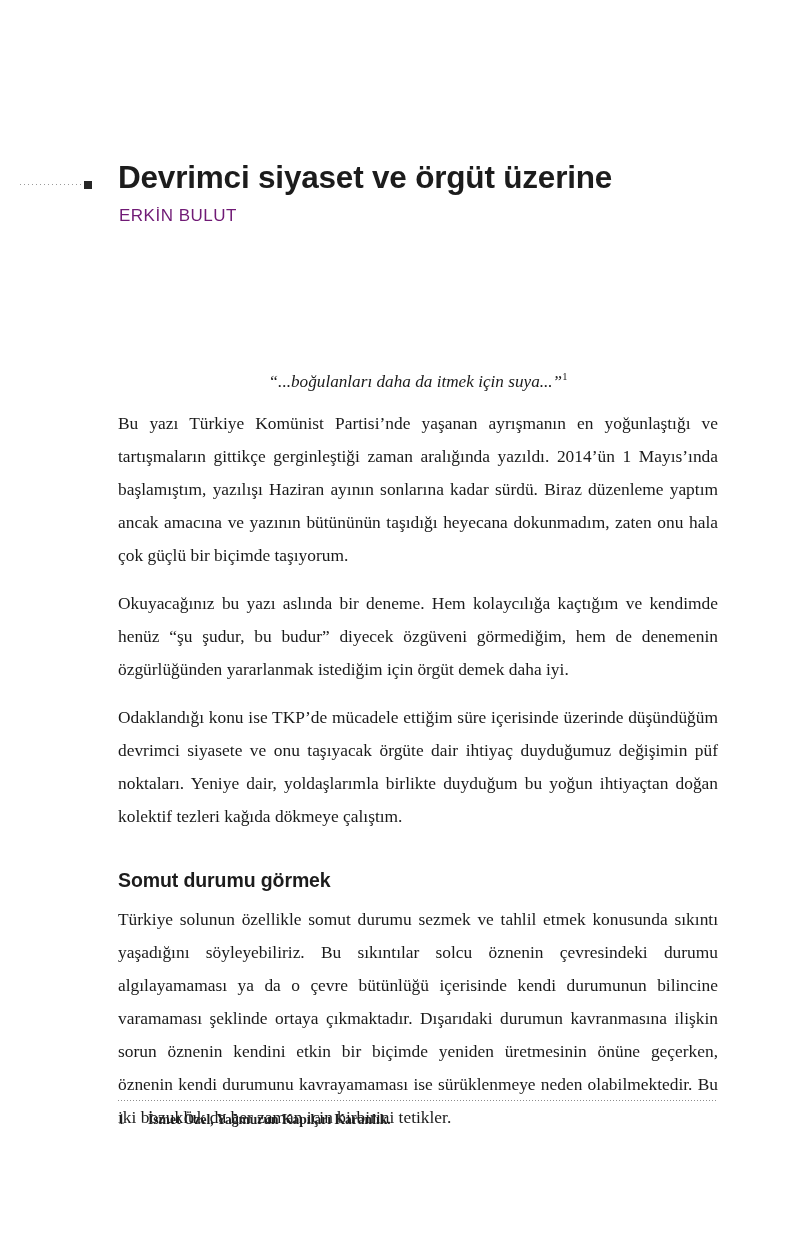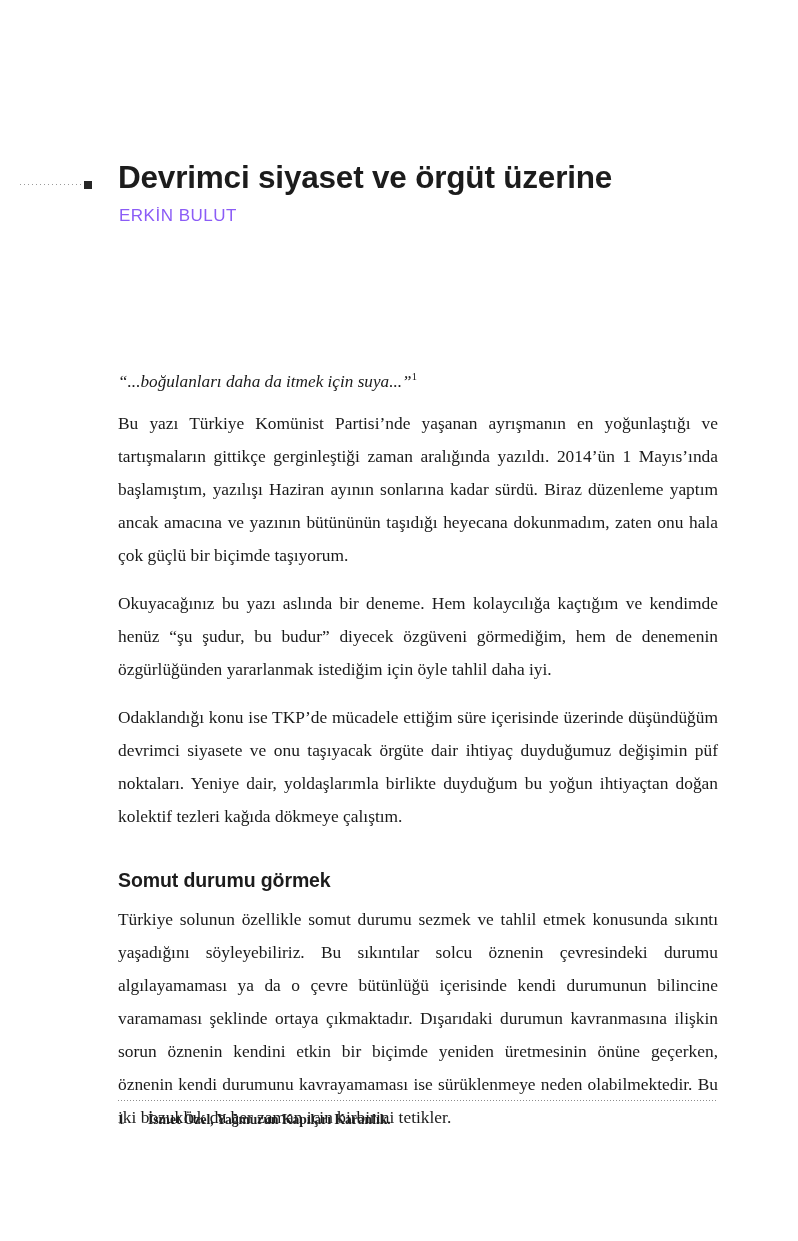--- a/index.html
+++ b/index.html
@@ -76,33 +76,33 @@
   .byline {
     position: absolute;
     left: 119px;
     top: 47px;
     width: 620px;
     font-family: "Liberation Sans", "DejaVu Sans", sans-serif;
     font-weight: normal;
     font-size: 17px;
     line-height: 22px;
     letter-spacing: 0.5px;
-    color: #8b5cf6;
+    color: #701a75;
   }
 
   
   .column {
     position: absolute;
     left: 118px;
     top: 370px;
     width: 600px;
   }
 
   .epigraph {
-    text-align: left;
+    text-align: center;
     font-style: italic;
     font-size: 17.2px;
     line-height: 24px;
     color: #1a1a1a;
     margin-bottom: 13px;
   }
 
   .epigraph sup {
     font-style: normal;
     font-size: 10.5px;
@@ -187,21 +187,21 @@
     <div class="byline">ERKİN BULUT</div>
   </div>
 
   <div class="column">
 
     <div class="epigraph">
       <span>“...boğulanları daha da itmek için suya...”</span><sup>1</sup>
     </div>
 
     <p class="body">Bu yazı Türkiye Komünist Partisi’nde yaşanan ayrışmanın en yoğunlaştığı ve tartışmaların gittikçe gerginleştiği zaman aralığında yazıldı. 2014’ün 1 Mayıs’ında başlamıştım, yazılışı Haziran ayının sonlarına kadar sürdü. Biraz düzenleme yaptım ancak amacına ve yazının bütününün taşıdığı heyecana dokunmadım, zaten onu hala çok güçlü bir biçimde taşıyorum.</p>
-    <p class="body">Okuyacağınız bu yazı aslında bir deneme. Hem kolaycılığa kaçtığım ve kendimde henüz “şu şudur, bu budur” diyecek özgüveni görmediğim, hem de denemenin özgürlüğünden yararlanmak istediğim için öyle tahlil daha iyi.</p>
+    <p class="body">Okuyacağınız bu yazı aslında bir deneme. Hem kolaycılığa kaçtığım ve kendimde henüz “şu şudur, bu budur” diyecek özgüveni görmediğim, hem de denemenin özgürlüğünden yararlanmak istediğim için örgüt demek daha iyi.</p>
     <p class="body">Odaklandığı konu ise TKP’de mücadele ettiğim süre içerisinde üzerinde düşündüğüm devrimci siyasete ve onu taşıyacak örgüte dair ihtiyaç duyduğumuz değişimin püf noktaları. Yeniye dair, yoldaşlarımla birlikte duyduğum bu yoğun ihtiyaçtan doğan kolektif tezleri kağıda dökmeye çalıştım.</p>
 
     <h2 class="section-heading">Somut durumu görmek</h2>
 
     <p class="body">Türkiye solunun özellikle somut durumu sezmek ve tahlil etmek konusunda sıkıntı yaşadığını söyleyebiliriz. Bu sıkıntılar solcu öznenin çevresindeki durumu algılayamaması ya da o çevre bütünlüğü içerisinde kendi durumunun bilincine varamaması şeklinde ortaya çıkmaktadır. Dışarıdaki durumun kavranmasına ilişkin sorun öznenin kendini etkin bir biçimde yeniden üretmesinin önüne geçerken, öznenin kendi durumunu kavrayamaması ise sürüklenmeye neden olabilmektedir. Bu iki bozukluk da her zaman için birbirini tetikler.</p>
   </div>
 
   <div class="footnote-area">
     <div class="footnote-rule"></div>
     <div class="footnote-row">

